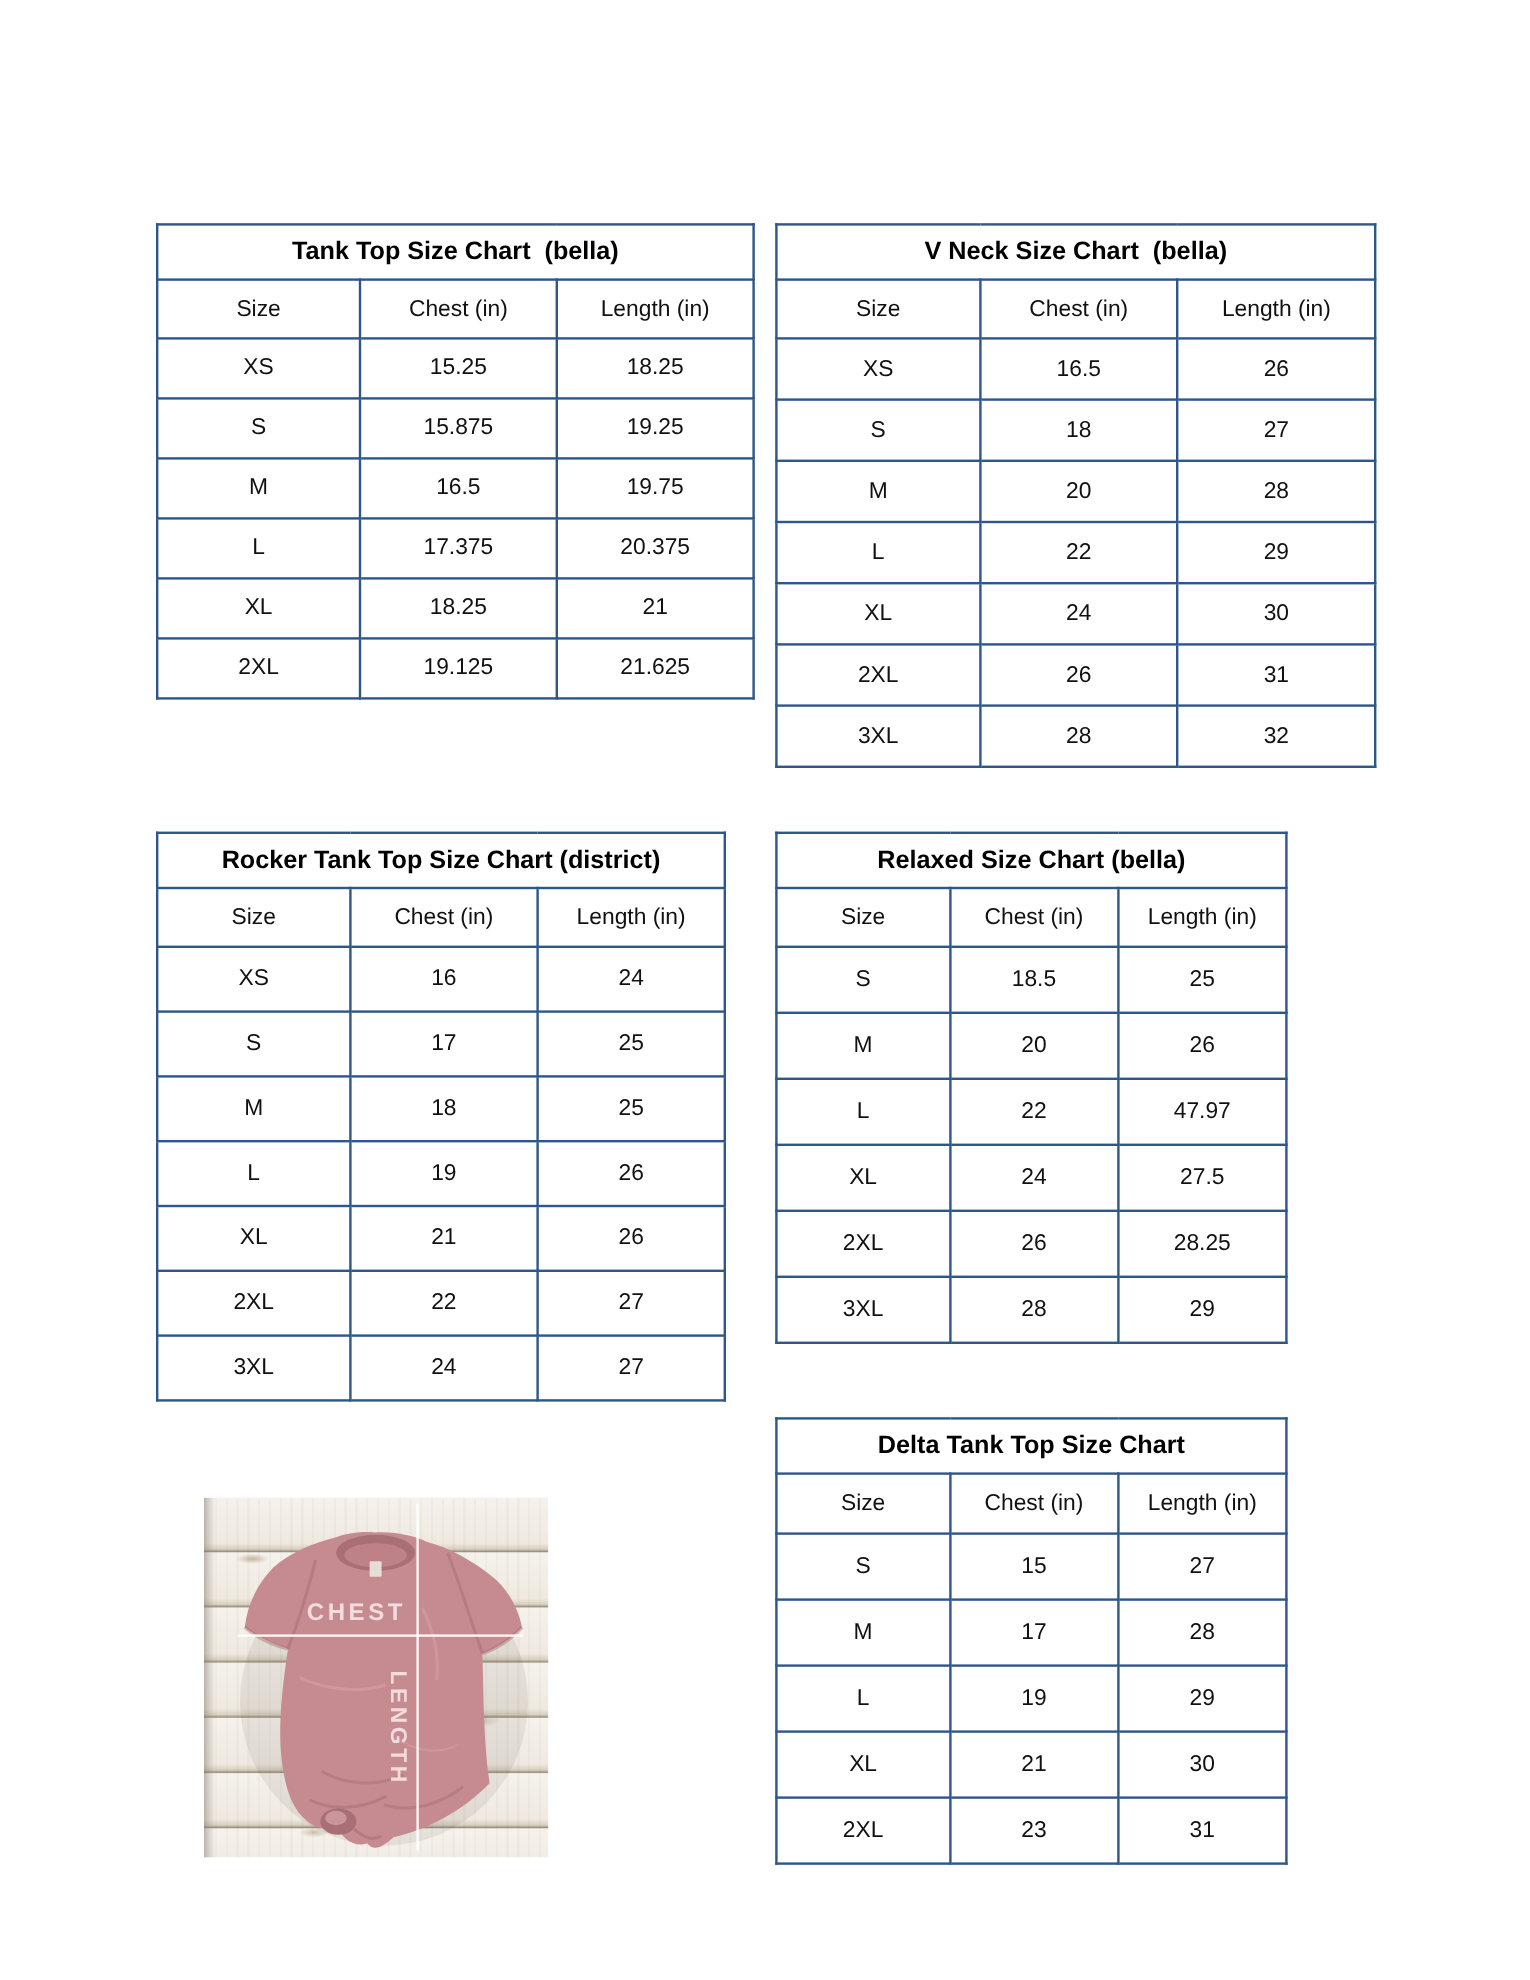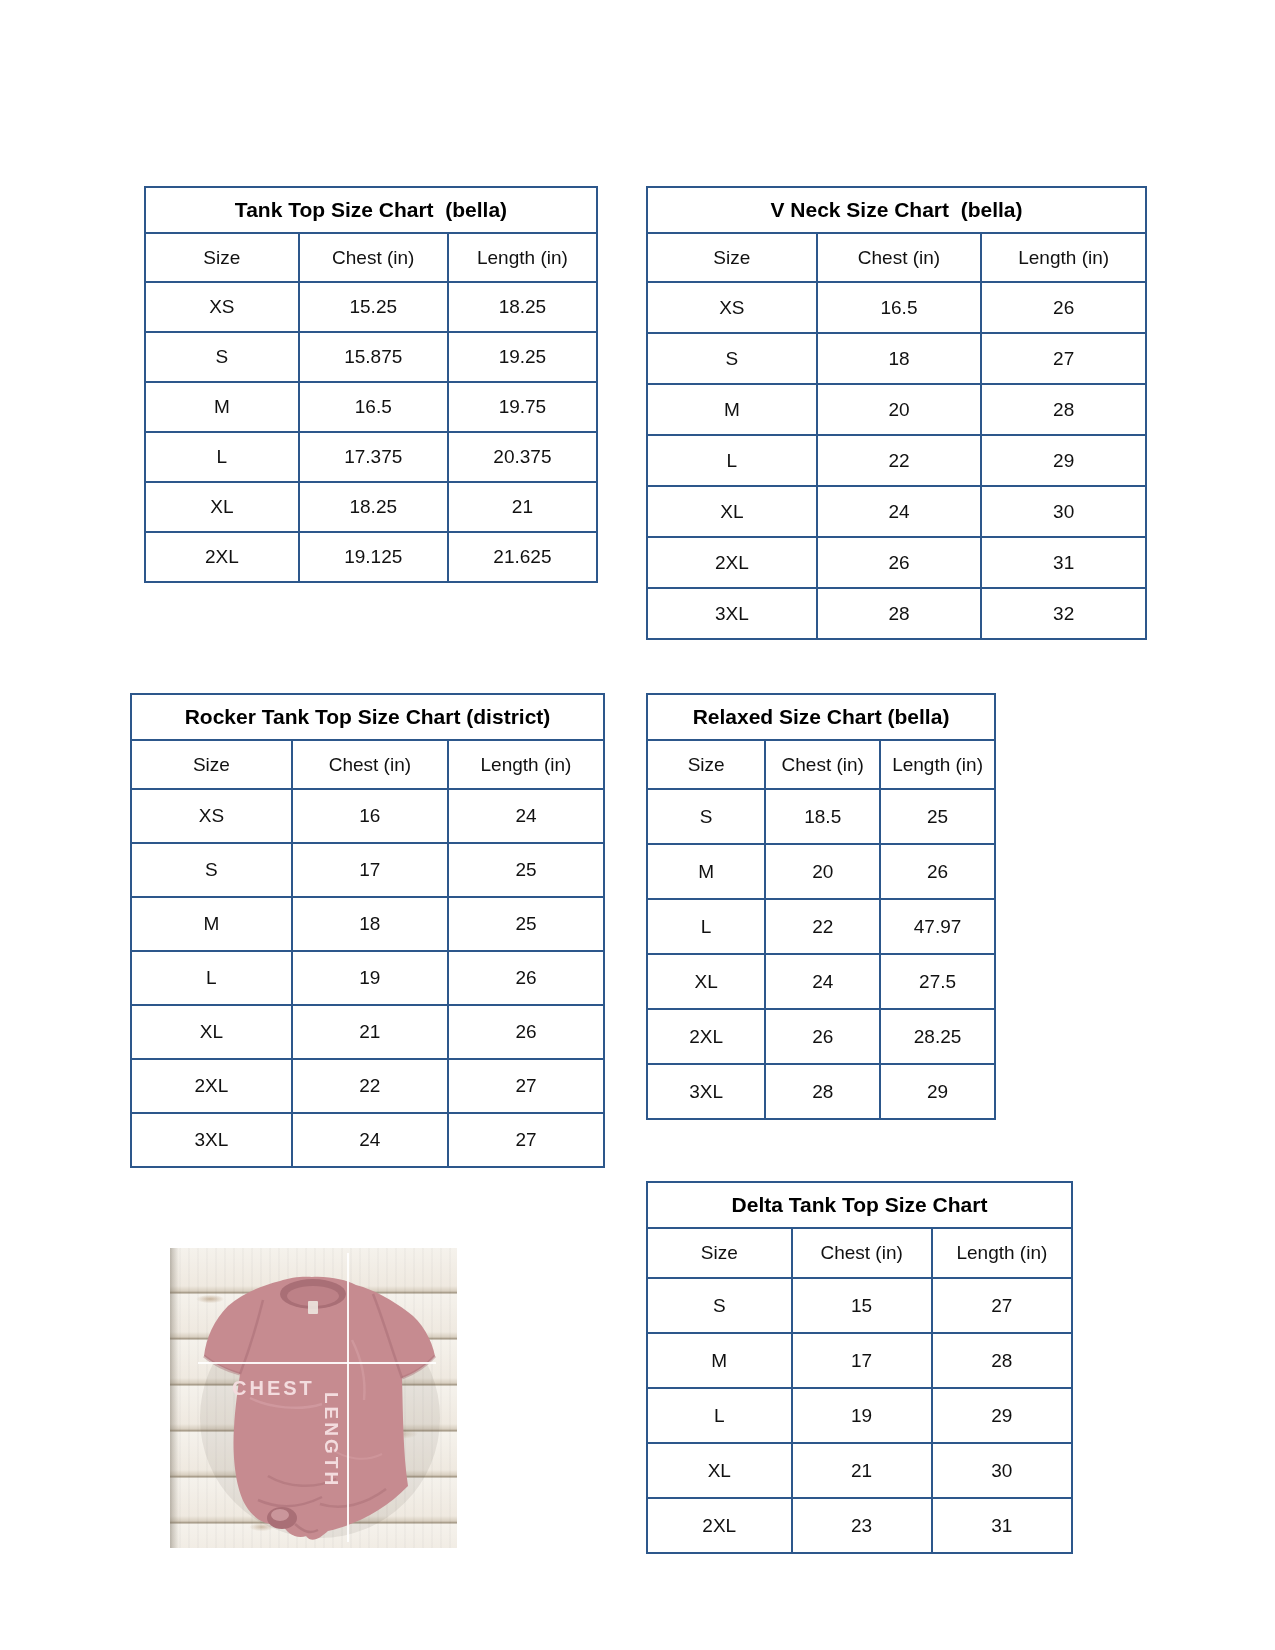--- a/index.html
+++ b/index.html
@@ -60,40 +60,39 @@
     background:var(--line-color,#ffffff);opacity:0.92;
   }
   .v-line{
     position:absolute;
     left:177px;top:5px;width:2px;height:289px;
     background:var(--line-color,#ffffff);opacity:0.92;
   }
   .chest-label{
     position:absolute;
     left:62px;top:85px;width:130px;
-    text-align:left;
+    text-align:center;
     font-size:20px;font-weight:600;letter-spacing:3px;
     color:var(--label-color,#f3dcde);
-    margin-top:44px;
   }
   .length-label{
     position:absolute;
     left:150px;top:144px;
     writing-mode:vertical-rl;
     text-orientation:mixed;
     font-size:19px;font-weight:600;letter-spacing:3px;
     color:var(--label-color,#f3dcde);
   }
 </style>
 </head>
 <body>
 
 <div class="sheet">
 
-  <div class="size-table" style="left:144px;top:186px;width:454px;--title-h:44px;--head-h:47px;--row-h:48px">
+  <div class="size-table" style="left:130px;top:186px;width:499px;--title-h:44px;--head-h:47px;--row-h:48px">
       <table>
         <colgroup>
           <col style="width: 34%;">
           <col style="width: 33%;">
           <col style="width: 33%;">
         </colgroup>
         <tbody>
           <tr class="title-row">
             <td colspan="3">Tank Top Size Chart  (bella)</td>
           </tr>
@@ -239,21 +238,21 @@
           </tr>
           <tr class="data-row">
             <td>3XL</td>
             <td>24</td>
             <td>27</td>
           </tr>
         </tbody>
       </table>
     </div>
 
-  <div class="size-table" style="left:646px;top:693px;width:350px;--title-h:44px;--head-h:47px;--row-h:53px">
+  <div class="size-table" style="left:646px;top:693px;width:427px;--title-h:44px;--head-h:47px;--row-h:53px">
       <table>
         <colgroup>
           <col style="width: 34%;">
           <col style="width: 33%;">
           <col style="width: 33%;">
         </colgroup>
         <tbody>
           <tr class="title-row">
             <td colspan="3">Relaxed Size Chart (bella)</td>
           </tr>

